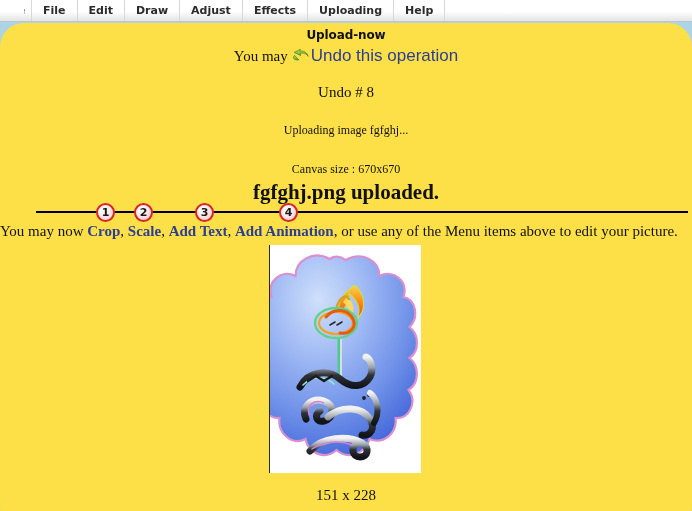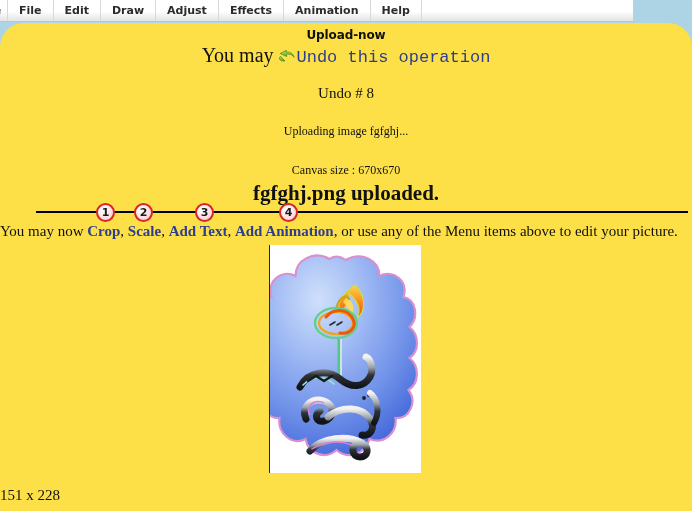--- a/index.html
+++ b/index.html
@@ -11,27 +11,28 @@
     height: 511px;
     overflow: hidden;
     background: #ADD4E4;
     font-family: "Liberation Serif", serif;
   }
 
   
   #menubar {
     position: absolute;
     left: 0; top: 0;
-    width: 633px;
+    width: 692px;
     height: 22px;
     background: linear-gradient(to bottom, #ffffff 0%, #ffffff 55%, #f2f2f2 75%, #e4e4e4 100%);
     border-bottom: 1px solid #b9c6cc;
     display: flex;
     align-items: stretch;
     box-sizing: border-box;
+    padding-left: 24px;
   }
   .menu-item {
     display: flex;
     align-items: center;
     justify-content: center;
     font-family: "DejaVu Sans", sans-serif;
     font-size: 11px;
     font-weight: bold;
     color: #2b2b2b;
     border-right: 1px solid #d8d8d8;
@@ -80,32 +81,32 @@
 
   #undo-line {
     margin-top: 4px;
     font-size: 16px;
     color: #111;
     line-height: 19px;
     white-space: nowrap;
   }
   #undo-line .plain {
     font-family: "Liberation Serif", serif;
-    font-size: 20px;
+    font-size: 15px;
     color: #111;
   }
   .undo-icon {
     display: inline-block;
     vertical-align: -3px;
     width: 17px;
     height: 15px;
     margin: 0 2px 0 4px;
   }
   #undo-link {
-    font-family: Liberation Mono, monospace;
+    font-family: Liberation Sans, sans-serif;
     font-size: 17px;
     color: #2B3E91;
     text-decoration: none;
     font-weight: normal;
   }
 
   #undo-count {
     margin-top: 18px;
     font-family: "Liberation Serif", serif;
     font-size: 15px;
@@ -203,20 +204,21 @@
     left: 0; top: 0;
     width: 151px;
     height: 228px;
     display: block;
   }
   #preview-dims {
     position: absolute;
     left: 0;
     top: 464px;
     width: 692px;
+    text-align: center;
     font-family: "Liberation Serif", serif;
     font-size: 15px;
     color: #111;
   }
 </style>
 </head>
 <body>
 
 <div id="menubar">
   <div class="menu-item clipped">
@@ -231,21 +233,21 @@
   <div class="menu-item">
     <span>Draw</span>
   </div>
   <div class="menu-item">
     <span>Adjust</span>
   </div>
   <div class="menu-item">
     <span>Effects</span>
   </div>
   <div class="menu-item">
-    <span>Animation</span>
+    <span>Uploading</span>
   </div>
   <div class="menu-item">
     <span>Help</span>
   </div>
   <div class="menu-item" id="menu-filler"></div>
 </div>
 
 <div id="page">
 
   <div id="title" class="center">Upload-now</div>

